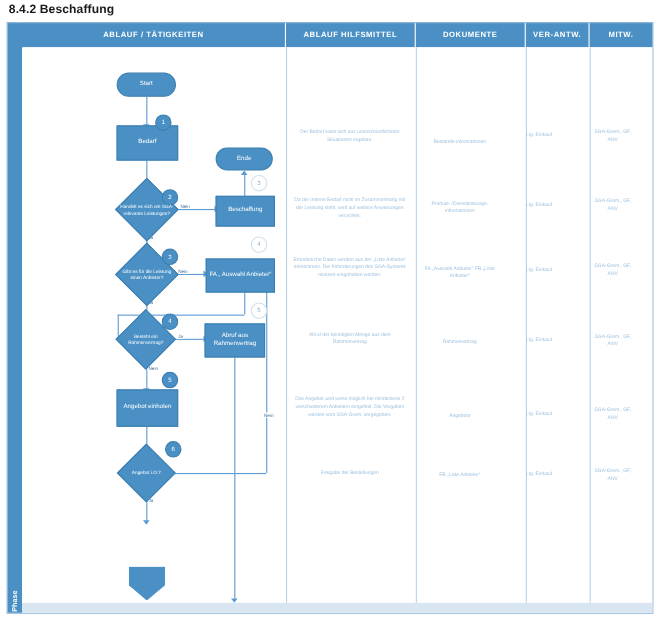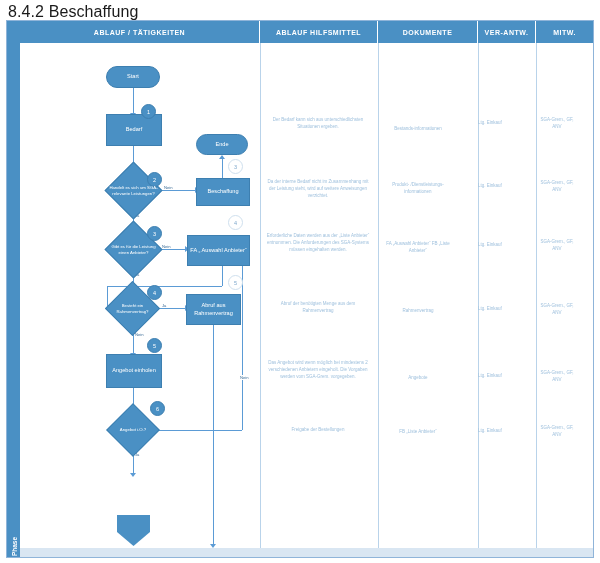--- a/index.html
+++ b/index.html
@@ -11,21 +11,21 @@
   }
   .page{position:relative;width:600px;height:563px;}
 
   
   .title-bar{
     position:absolute;left:0;top:0;width:600px;height:20px;
     background:#ffffff;
   }
   .title-text{
     position:absolute;left:8px;top:3px;
-    font-size:16px;font-weight:normal;color:#1a1a1a;
+    font-size:11px;font-weight:bold;color:#1a1a1a;
     letter-spacing:0.1px;
   }
 
   
   .frame{
     position:absolute;left:6px;top:20px;width:588px;height:538px;
     border:1px solid #8fb4d9;
     background:#ffffff;
     box-sizing:border-box;
   }

